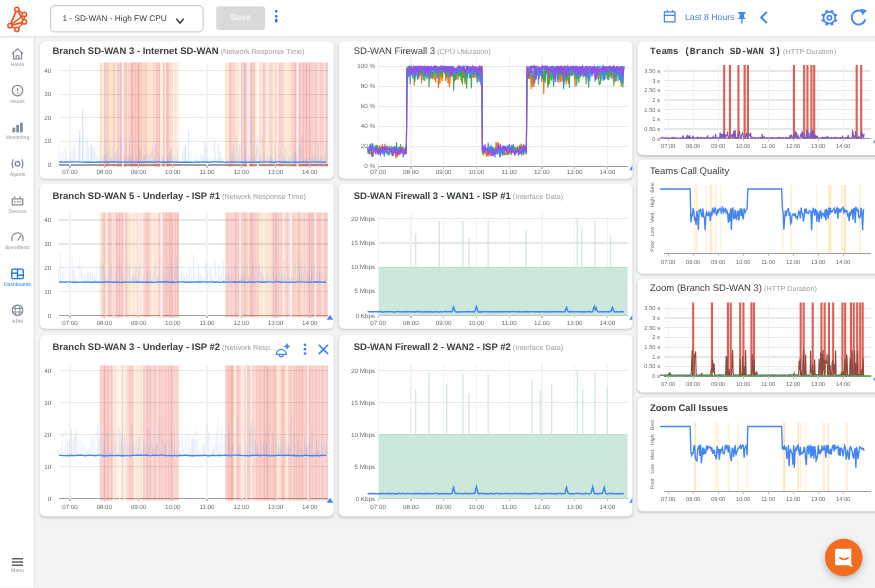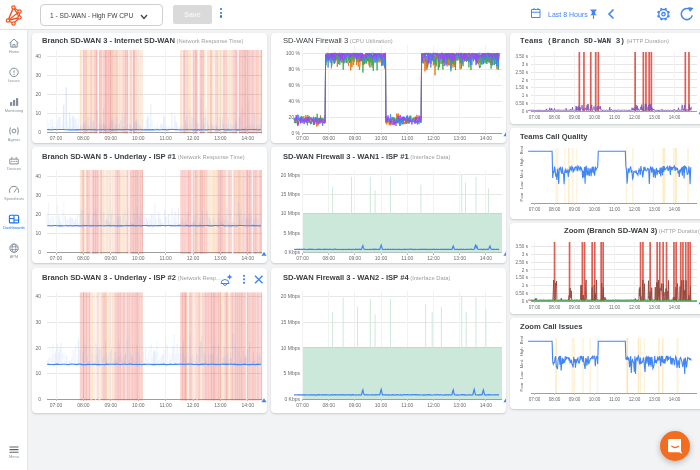--- a/index.html
+++ b/index.html
@@ -1204,21 +1204,21 @@
       <line x1="162.5" y1="105.5" x2="162.5" y2="107.5" stroke="#bdbdbd" stroke-width="1" shape-rendering="crispEdges"></line>
       <text x="162.5" y="113.0" font-size="5.0" fill="#6a6a6a" text-anchor="middle" font-weight="normal" font-family="&quot;Liberation Sans&quot;, sans-serif">12:00</text>
       <line x1="188.7" y1="105.5" x2="188.7" y2="107.5" stroke="#bdbdbd" stroke-width="1" shape-rendering="crispEdges"></line>
       <text x="188.7" y="113.0" font-size="5.0" fill="#6a6a6a" text-anchor="middle" font-weight="normal" font-family="&quot;Liberation Sans&quot;, sans-serif">13:00</text>
       <line x1="214.9" y1="105.5" x2="214.9" y2="107.5" stroke="#bdbdbd" stroke-width="1" shape-rendering="crispEdges"></line>
       <text x="214.9" y="113.0" font-size="5.0" fill="#6a6a6a" text-anchor="middle" font-weight="normal" font-family="&quot;Liberation Sans&quot;, sans-serif">14:00</text>
       <path d="M232.4 108.7 L237.6 108.7 L235 104.7 Z" stroke="none" fill="#4285f4" stroke-width="1"></path>
     </svg>
   </div>
 <div style="position:absolute;left:271px;top:268px;width:235px;height:145px;background:#fff;border-radius:4px;box-shadow:0 1px 2px rgba(60,64,67,0.22);overflow:hidden;">
-    <div style="position:absolute;left:12px;top:5.5px;white-space:nowrap;font-size:7.6px;line-height:1;"><span style="font-weight:bold;color:#3c4043;">SD-WAN Firewall 3 - WAN2 - ISP #4</span><span style="font-size:5.8px;color:#9e9e9e;"> (Interface Data)</span></div>
+    <div style="position:absolute;left:12px;top:5.5px;white-space:nowrap;font-size:7.6px;line-height:1;"><span style="font-weight:bold;color:#3c4043;">SD-WAN Firewall 2 - WAN2 - ISP #2</span><span style="font-size:5.8px;color:#9e9e9e;"> (Interface Data)</span></div>
     <svg width="235" height="145" viewBox="0 0 235 145" style="position:absolute;left:0;top:0;">
       <line x1="32.0" y1="131.0" x2="231.0" y2="131.0" stroke="#9e9e9e" stroke-width="1" shape-rendering="crispEdges"></line>
       <text x="29.0" y="132.7" font-size="5.0" fill="#6a6a6a" text-anchor="end" font-weight="normal" font-family="&quot;Liberation Sans&quot;, sans-serif">0 Kbps</text>
       <line x1="32.0" y1="105.4" x2="231.0" y2="105.4" stroke="#e7e7e7" stroke-width="1" shape-rendering="crispEdges"></line>
       <text x="29.0" y="107.1" font-size="5.0" fill="#6a6a6a" text-anchor="end" font-weight="normal" font-family="&quot;Liberation Sans&quot;, sans-serif">5 Mbps</text>
       <line x1="32.0" y1="79.8" x2="231.0" y2="79.8" stroke="#e7e7e7" stroke-width="1" shape-rendering="crispEdges"></line>
       <text x="29.0" y="81.5" font-size="5.0" fill="#6a6a6a" text-anchor="end" font-weight="normal" font-family="&quot;Liberation Sans&quot;, sans-serif">10 Mbps</text>
       <line x1="32.0" y1="54.1" x2="231.0" y2="54.1" stroke="#e7e7e7" stroke-width="1" shape-rendering="crispEdges"></line>
       <text x="29.0" y="55.8" font-size="5.0" fill="#6a6a6a" text-anchor="end" font-weight="normal" font-family="&quot;Liberation Sans&quot;, sans-serif">15 Mbps</text>
       <line x1="32.0" y1="28.5" x2="231.0" y2="28.5" stroke="#e7e7e7" stroke-width="1" shape-rendering="crispEdges"></line>
@@ -1319,21 +1319,21 @@
       <line x1="124.5" y1="78.0" x2="124.5" y2="80.0" stroke="#bdbdbd" stroke-width="1" shape-rendering="crispEdges"></line>
       <text x="124.5" y="85.5" font-size="4.6" fill="#6a6a6a" text-anchor="middle" font-weight="normal" font-family="&quot;Liberation Sans&quot;, sans-serif">12:00</text>
       <line x1="144.5" y1="78.0" x2="144.5" y2="80.0" stroke="#bdbdbd" stroke-width="1" shape-rendering="crispEdges"></line>
       <text x="144.5" y="85.5" font-size="4.6" fill="#6a6a6a" text-anchor="middle" font-weight="normal" font-family="&quot;Liberation Sans&quot;, sans-serif">13:00</text>
       <line x1="164.5" y1="78.0" x2="164.5" y2="80.0" stroke="#bdbdbd" stroke-width="1" shape-rendering="crispEdges"></line>
       <text x="164.5" y="85.5" font-size="4.6" fill="#6a6a6a" text-anchor="middle" font-weight="normal" font-family="&quot;Liberation Sans&quot;, sans-serif">14:00</text>
       <path d="M188.4 81.2 L193.6 81.2 L191 77.2 Z" stroke="none" fill="#4285f4" stroke-width="1"></path>
     </svg>
   </div>
 <div style="position:absolute;left:510px;top:128px;width:235px;height:91px;background:#fff;border-radius:4px;box-shadow:0 1px 2px rgba(60,64,67,0.22);overflow:hidden;">
-    <div style="position:absolute;left:10px;top:4.5px;white-space:nowrap;font-size:7.6px;line-height:1;"><span style="font-weight:bold;color:#3c4043;">Teams Call Quality</span><span style="font-size:5.8px;color:#9e9e9e;"> </span></div>
+    <div style="position:absolute;left:10px;top:4.5px;white-space:nowrap;font-size:7.6px;line-height:1;"><span style="font-weight:normal;color:#3c4043;">Teams Call Quality</span><span style="font-size:5.8px;color:#9e9e9e;"> </span></div>
     <svg width="235" height="91" viewBox="0 0 235 91" style="position:absolute;left:0;top:0;">
       <line x1="21.0" y1="75.0" x2="187.0" y2="75.0" stroke="#9e9e9e" stroke-width="1" shape-rendering="crispEdges"></line>
       <rect x="58.3" y="20.0" width="1.5" height="55.0" fill="#f9ab00" fill-opacity="0.17486546934883934"></rect>
       <rect x="61.7" y="20.0" width="1.7" height="55.0" fill="#f9ab00" fill-opacity="0.13131524539758083"></rect>
       <rect x="57.7" y="20.0" width="1.3" height="55.0" fill="#f9ab00" fill-opacity="0.13204716119315937"></rect>
       <rect x="65.9" y="20.0" width="1.6" height="55.0" fill="#f9ab00" fill-opacity="0.11103948827183724"></rect>
       <rect x="45.0" y="20.0" width="1.6" height="55.0" fill="#f9ab00" fill-opacity="0.11373019942771935"></rect>
       <rect x="46.6" y="20.0" width="1.8" height="55.0" fill="#f9ab00" fill-opacity="0.12890650277461013"></rect>
       <rect x="54.2" y="20.0" width="1.4" height="55.0" fill="#f9ab00" fill-opacity="0.11687440694189986"></rect>
       <rect x="153.7" y="20.0" width="1.8" height="55.0" fill="#f9ab00" fill-opacity="0.11334288373411659"></rect>
@@ -1364,21 +1364,21 @@
       <line x1="164.5" y1="75.0" x2="164.5" y2="77.0" stroke="#bdbdbd" stroke-width="1" shape-rendering="crispEdges"></line>
       <text x="164.5" y="83.0" font-size="4.6" fill="#6a6a6a" text-anchor="middle" font-weight="normal" font-family="&quot;Liberation Sans&quot;, sans-serif">14:00</text>
       <text x="13.0" y="22.0" font-size="4.2" fill="#6a6a6a" text-anchor="middle" font-weight="normal" font-family="&quot;Liberation Sans&quot;, sans-serif" transform="rotate(-90 13 22.0)">Best</text>
       <text x="13.0" y="33.8" font-size="4.2" fill="#6a6a6a" text-anchor="middle" font-weight="normal" font-family="&quot;Liberation Sans&quot;, sans-serif" transform="rotate(-90 13 33.75)">High</text>
       <text x="13.0" y="45.5" font-size="4.2" fill="#6a6a6a" text-anchor="middle" font-weight="normal" font-family="&quot;Liberation Sans&quot;, sans-serif" transform="rotate(-90 13 45.5)">Med.</text>
       <text x="13.0" y="57.2" font-size="4.2" fill="#6a6a6a" text-anchor="middle" font-weight="normal" font-family="&quot;Liberation Sans&quot;, sans-serif" transform="rotate(-90 13 57.25)">Low</text>
       <text x="13.0" y="69.0" font-size="4.2" fill="#6a6a6a" text-anchor="middle" font-weight="normal" font-family="&quot;Liberation Sans&quot;, sans-serif" transform="rotate(-90 13 69.0)">Poor</text>
     </svg>
   </div>
 <div style="position:absolute;left:510px;top:223px;width:235px;height:91px;background:#fff;border-radius:4px;box-shadow:0 1px 2px rgba(60,64,67,0.22);overflow:hidden;">
-    <div style="position:absolute;left:10px;top:3.5px;white-space:nowrap;font-size:7.6px;line-height:1;"><span style="font-weight:bold;color:#3c4043;margin-left:44px;">Zoom (Branch SD-WAN 3)</span><span style="font-size:5.8px;color:#9e9e9e;"> (HTTP Duration)</span></div>
+    <div style="position:absolute;left:10px;top:3.5px;white-space:nowrap;font-size:7.6px;line-height:1;"><span style="font-weight:normal;color:#3c4043;">Zoom (Branch SD-WAN 3)</span><span style="font-size:5.8px;color:#9e9e9e;"> (HTTP Duration)</span></div>
     <svg width="235" height="91" viewBox="0 0 235 91" style="position:absolute;left:0;top:0;">
       <line x1="21.0" y1="78.0" x2="187.0" y2="78.0" stroke="#9e9e9e" stroke-width="1" shape-rendering="crispEdges"></line>
       <text x="18.0" y="79.6" font-size="4.6" fill="#6a6a6a" text-anchor="end" font-weight="normal" font-family="&quot;Liberation Sans&quot;, sans-serif">0 s</text>
       <line x1="21.0" y1="70.2" x2="187.0" y2="70.2" stroke="#e7e7e7" stroke-width="1" shape-rendering="crispEdges"></line>
       <text x="18.0" y="71.8" font-size="4.6" fill="#6a6a6a" text-anchor="end" font-weight="normal" font-family="&quot;Liberation Sans&quot;, sans-serif">0.50 s</text>
       <line x1="21.0" y1="62.5" x2="187.0" y2="62.5" stroke="#e7e7e7" stroke-width="1" shape-rendering="crispEdges"></line>
       <text x="18.0" y="64.1" font-size="4.6" fill="#6a6a6a" text-anchor="end" font-weight="normal" font-family="&quot;Liberation Sans&quot;, sans-serif">1 s</text>
       <line x1="21.0" y1="54.7" x2="187.0" y2="54.7" stroke="#e7e7e7" stroke-width="1" shape-rendering="crispEdges"></line>
       <text x="18.0" y="56.3" font-size="4.6" fill="#6a6a6a" text-anchor="end" font-weight="normal" font-family="&quot;Liberation Sans&quot;, sans-serif">1.50 s</text>
       <line x1="21.0" y1="46.9" x2="187.0" y2="46.9" stroke="#e7e7e7" stroke-width="1" shape-rendering="crispEdges"></line>

